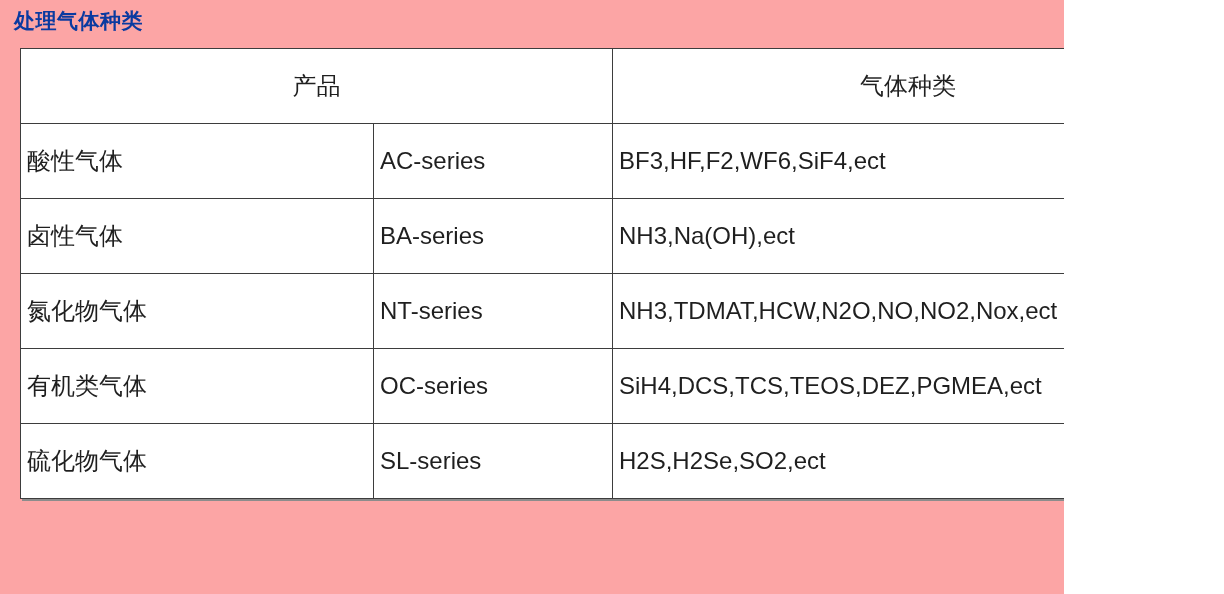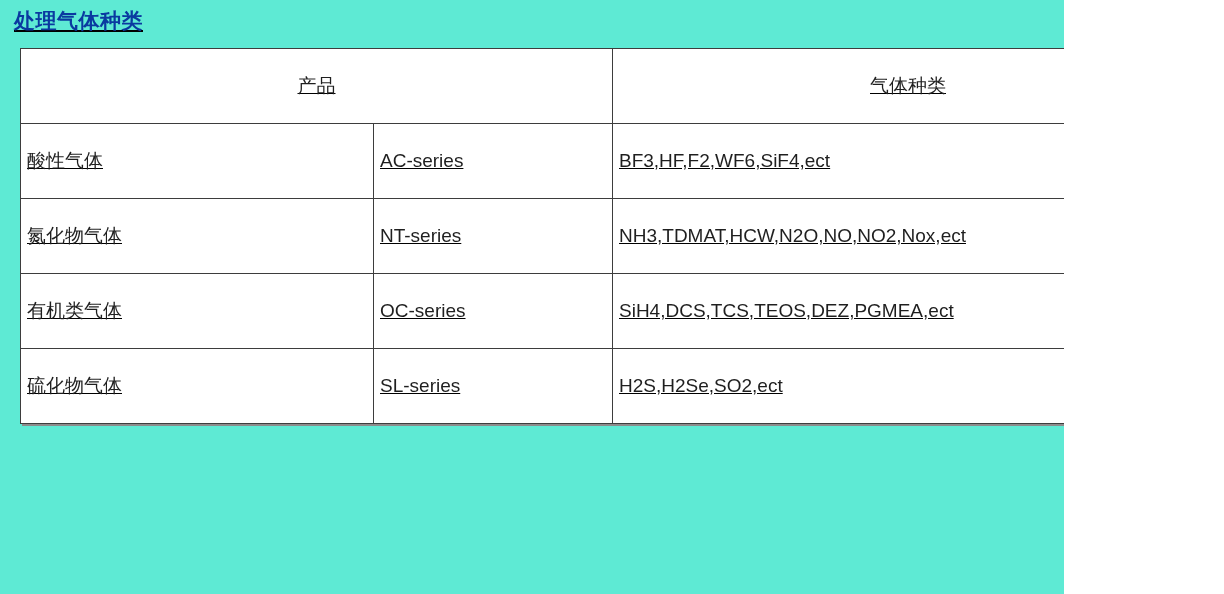--- a/index.html
+++ b/index.html
@@ -9,22 +9,21 @@
     width: 1224px;
     height: 594px;
     font-family: "Liberation Sans", "DejaVu Sans", sans-serif;
     -webkit-font-smoothing: antialiased;
   }
   .page {
     position: relative;
     width: 1064px;
     height: 594px;
     overflow: hidden;
-    background: #5eead4;
-    text-decoration: underline;
+    background: #fca5a5;
   }
   .title {
     margin: 0;
     padding: 9px 0 0 14px;
     font-size: 21px;
     line-height: 24px;
     font-weight: bold;
     color: #0a3aa0;
     letter-spacing: 0.5px;
   }
@@ -36,21 +35,21 @@
     background: #ffffff;
     box-shadow: 2px 2px 0 #8c8c8c;
   }
   table.gas-table col.c1 { width: 353px; }
   table.gas-table col.c2 { width: 239px; }
   table.gas-table col.c3 { width: 591px; }
   table.gas-table th,
   table.gas-table td {
     border: 1px solid #3d3d3d;
     height: 75px;
-    font-size: 19px;
+    font-size: 24px;
     color: #1f1f1f;
     font-weight: normal;
     vertical-align: middle;
     box-sizing: border-box;
     overflow: hidden;
     white-space: nowrap;
   }
   table.gas-table th {
     text-align: center;
     padding: 0;
@@ -79,20 +78,25 @@
         <th>气体种类</th>
       </tr>
     </thead>
     <tbody>
       <tr>
         <td>酸性气体</td>
         <td>AC-series</td>
         <td>BF3,HF,F2,WF6,SiF4,ect</td>
       </tr>
       <tr>
+        <td>卤性气体</td>
+        <td>BA-series</td>
+        <td>NH3,Na(OH),ect</td>
+      </tr>
+      <tr>
         <td>氮化物气体</td>
         <td>NT-series</td>
         <td>NH3,TDMAT,HCW,N2O,NO,NO2,Nox,ect</td>
       </tr>
       <tr>
         <td>有机类气体</td>
         <td>OC-series</td>
         <td>SiH4,DCS,TCS,TEOS,DEZ,PGMEA,ect</td>
       </tr>
       <tr>

